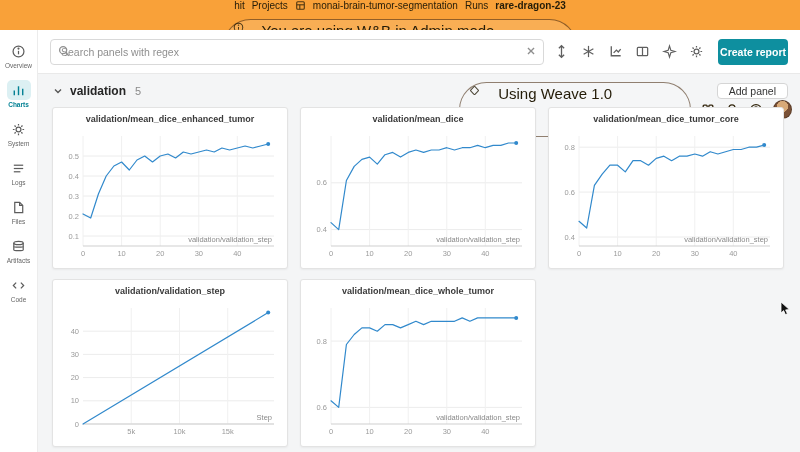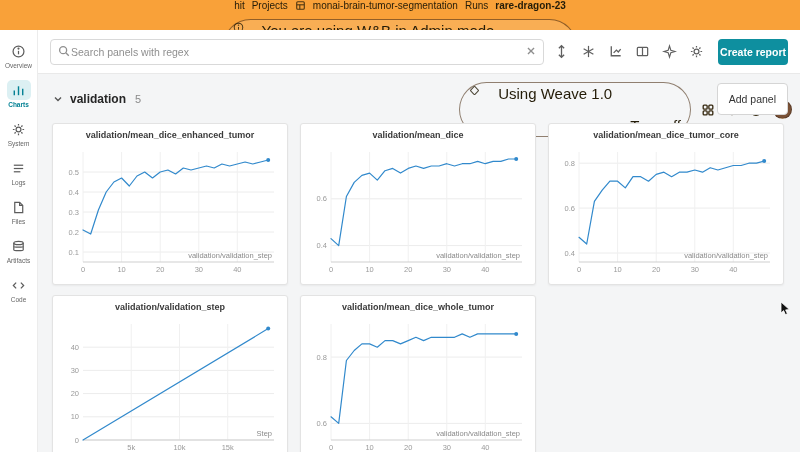--- a/index.html
+++ b/index.html
@@ -35,34 +35,34 @@
   .sb-item .sb-ic{width:24px;height:20px;display:flex;align-items:center;justify-content:center;border-radius:5px;}
   .sb-item .sb-label{font-size:6.5px;color:#666;}
   .sb-item.active{color:var(--sidebar-active);}
   .sb-item.active .sb-ic{background:#dcf0f3;}
   .sb-item.active .sb-label{color:var(--sidebar-active);font-weight:bold;}
 
   
   .main{position:absolute;top:30px;left:38px;width:762px;height:422px;}
   .toolbar{height:44px;background:#fff;border-bottom:1px solid #e9e9e9;display:flex;align-items:center;padding:0 12px;gap:8px;}
   .searchbox{flex:1;position:relative;height:26px;}
-  .searchbox input{width:100%;height:26px;border:1px solid #d9d9d9;border-radius:4px;padding:0 24px 0 20px;
+  .searchbox input{width:100%;height:26px;border:1px solid #d9d9d9;border-radius:4px;padding:0 24px 0 10px;
     font-size:10.5px;font-family:"Liberation Sans",sans-serif;color:#333;background:#fff;outline:none;}
   .searchbox input::placeholder{color:#8f8f8f;}
   .searchbox .mag{position:absolute;left:7px;top:5px;color:#8f8f8f;}
   .searchbox .clear{position:absolute;right:6px;top:5px;color:#8f8f8f;cursor:pointer;}
   .tool-ic{display:inline-flex;color:#5f5f5f;cursor:pointer;padding:2px;}
   .create-report{height:26px;background:var(--accent-teal);color:#fff;border:none;border-radius:4px;
     padding:0 2px;font-size:10.5px;font-weight:bold;font-family:"Liberation Sans",sans-serif;cursor:pointer;margin-left:4px;}
 
   .section-header{display:flex;align-items:center;gap:6px;padding:9px 12px 6px 14px;}
   .chev{display:inline-flex;color:#555;cursor:pointer;}
   .section-title{font-size:12px;font-weight:bold;color:#262626;}
   .section-count{font-size:11px;color:#8a8a8a;margin-left:3px;}
-  .add-panel{margin-left:auto;height:32px;background:#fff;border:1px solid #d5d5d5;border-radius:4px;
+  .add-panel{margin-left:auto;height:16px;background:#fff;border:1px solid #d5d5d5;border-radius:4px;
     padding:0 11px;font-size:10.5px;color:#333;font-family:"Liberation Sans",sans-serif;cursor:pointer;}
 
   .rows{padding:2px 12px 12px 14px;display:flex;flex-direction:column;gap:10px;}
   .row{display:flex;gap:12px;}
   .card{width:236px;background:#fff;border:1px solid #e3e3e3;border-radius:3px;
     box-shadow:0 1px 2px rgba(0,0,0,.05);padding:6px 4px 4px 4px;display:flex;flex-direction:column;cursor:pointer;}
   .row-1 .card{height:162px;}
   .row-2 .card{height:168px;}
   .card-title{text-align:center;font-size:9px;font-weight:bold;color:#3a3a3a;height:15px;flex:0 0 auto;
     overflow:hidden;white-space:nowrap;}

